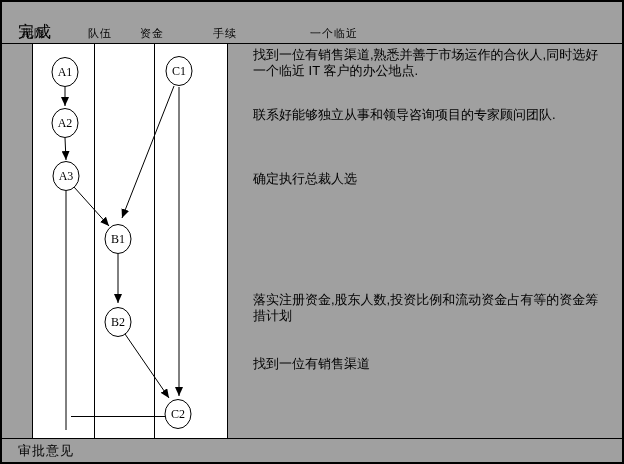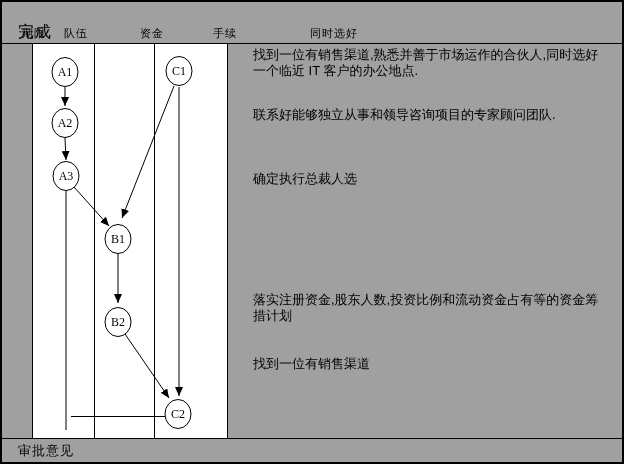--- a/index.html
+++ b/index.html
@@ -99,24 +99,24 @@
           <text x="178" y="418" text-anchor="middle" class="node-text">C2</text>
         </g>
       </g>
 
     <rect x="1" y="1" width="622" height="462" fill="none" stroke="#000" stroke-width="2"></rect>
   </svg>
 
   <div class="hdr-title">完成</div>
 
   <span class="col-label" style="left:22px">期限</span>
-  <span class="col-label" style="left:64px">队伍</span>
+  <span class="col-label" style="left:88px">队伍</span>
   <span class="col-label" style="left:140px">资金</span>
   <span class="col-label" style="left:213px">手续</span>
-  <span class="col-label" style="left:310px">同时选好</span>
+  <span class="col-label" style="left:310px">一个临近</span>
 
   <div class="goal" style="top:47px">找到一位有销售渠道,熟悉并善于市场运作的合伙人,同时选好
 一个临近 IT 客户的办公地点.</div>
   <div class="goal" style="top:107px">联系好能够独立从事和领导咨询项目的专家顾问团队.</div>
   <div class="goal" style="top:171px">确定执行总裁人选</div>
   <div class="goal" style="top:292px">落实注册资金,股东人数,投资比例和流动资金占有等的资金筹
 措计划</div>
   <div class="goal" style="top:356px">找到一位有销售渠道</div>
 
   <div class="footer-label">审批意见</div>

